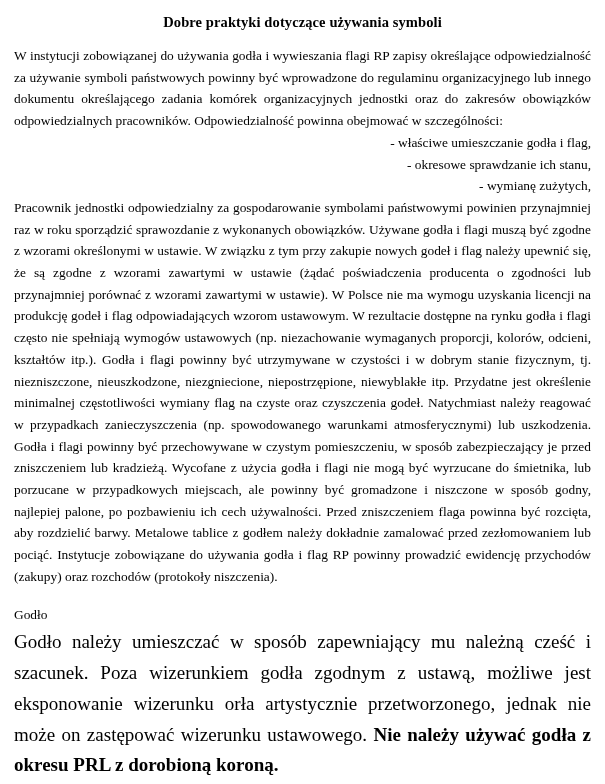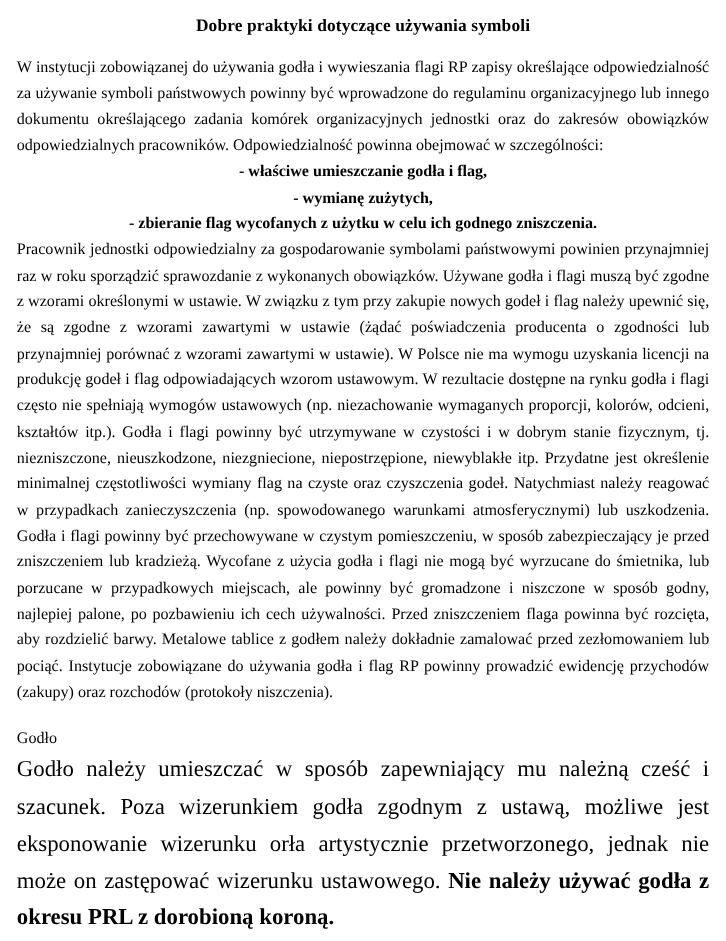--- a/index.html
+++ b/index.html
@@ -32,23 +32,22 @@
   p.body-par {
     font-size: 13.4px;
     line-height: 1.62;
     text-align: justify;
     margin: 0 0 0 0;
     text-justify: inter-word;
   }
   .bullet-line {
     font-size: 13.4px;
     line-height: 1.62;
-    text-align: center;
+    text-align: right;
     margin: 0;
-    font-weight: bold;
   }
   .section-heading {
     font-size: 13.4px;
     font-weight: normal;
     line-height: 1.62;
     margin: 16px 0 2px 0;
   }
   .tail-par {
     font-size: 19px;
     line-height: 1.62;
@@ -63,22 +62,22 @@
 <body>
 
 <div class="page">
 
   <div class="doc-title">Dobre praktyki dotyczące używania symboli</div>
 
   <p class="body-par">W instytucji zobowiązanej do używania godła i wywieszania flagi RP zapisy określające odpowiedzialność za używanie symboli państwowych powinny być wprowadzone do regulaminu organizacyjnego lub innego dokumentu określającego zadania komórek organizacyjnych jednostki oraz do zakresów obowiązków odpowiedzialnych pracowników. Odpowiedzialność powinna obejmować w szczególności:</p>
 
   <div>
     <div class="bullet-line">- właściwe umieszczanie godła i flag,</div>
+    <div class="bullet-line">- okresowe sprawdzanie ich stanu,</div>
     <div class="bullet-line">- wymianę zużytych,</div>
-    <div class="bullet-line">- zbieranie flag wycofanych z użytku w celu ich godnego zniszczenia.</div>
   </div>
 
   <p class="body-par">Pracownik jednostki odpowiedzialny za gospodarowanie symbolami państwowymi powinien przynajmniej raz w roku sporządzić sprawozdanie z wykonanych obowiązków. Używane godła i flagi muszą być zgodne z wzorami określonymi w ustawie. W związku z tym przy zakupie nowych godeł i flag należy upewnić się, że są zgodne z wzorami zawartymi w ustawie (żądać poświadczenia producenta o zgodności lub przynajmniej porównać z wzorami zawartymi w ustawie). W Polsce nie ma wymogu uzyskania licencji na produkcję godeł i flag odpowiadających wzorom ustawowym. W rezultacie dostępne na rynku godła i flagi często nie spełniają wymogów ustawowych (np. niezachowanie wymaganych proporcji, kolorów, odcieni, kształtów itp.). Godła i flagi powinny być utrzymywane w czystości i w dobrym stanie fizycznym, tj. niezniszczone, nieuszkodzone, niezgniecione, niepostrzępione, niewyblakłe itp. Przydatne jest określenie minimalnej częstotliwości wymiany flag na czyste oraz czyszczenia godeł. Natychmiast należy reagować w przypadkach zanieczyszczenia (np. spowodowanego warunkami atmosferycznymi) lub uszkodzenia. Godła i flagi powinny być przechowywane w czystym pomieszczeniu, w sposób zabezpieczający je przed zniszczeniem lub kradzieżą. Wycofane z użycia godła i flagi nie mogą być wyrzucane do śmietnika, lub porzucane w przypadkowych miejscach, ale powinny być gromadzone i niszczone w sposób godny, najlepiej palone, po pozbawieniu ich cech używalności. Przed zniszczeniem flaga powinna być rozcięta, aby rozdzielić barwy. Metalowe tablice z godłem należy dokładnie zamalować przed zezłomowaniem lub pociąć. Instytucje zobowiązane do używania godła i flag RP powinny prowadzić ewidencję przychodów (zakupy) oraz rozchodów (protokoły niszczenia).</p>
 
   <div class="section-heading">Godło</div>
 
   <p class="tail-par"><span>Godło należy umieszczać w sposób zapewniający mu należną cześć i szacunek. Poza wizerunkiem godła zgodnym z ustawą, możliwe jest eksponowanie wizerunku orła artystycznie przetworzonego, jednak nie może on zastępować wizerunku ustawowego. </span><b class="emph">Nie należy używać godła z okresu PRL z dorobioną koroną.</b></p>
 
 </div>
 

